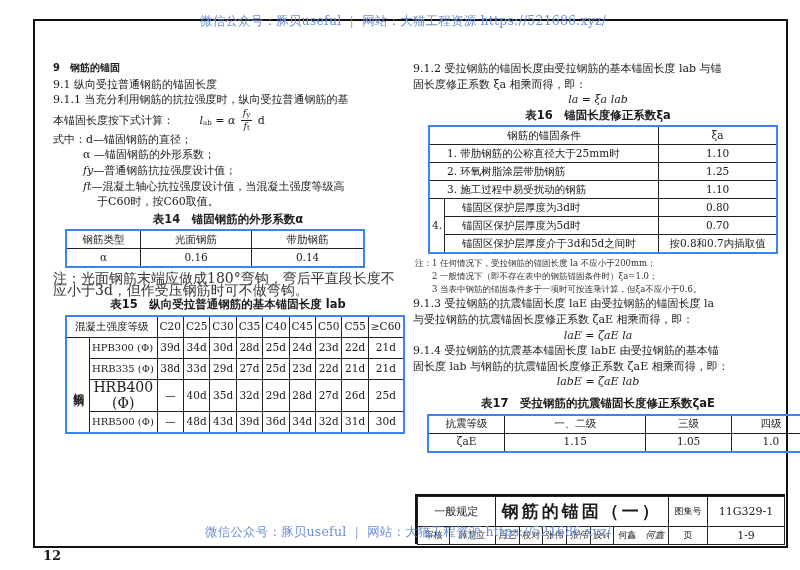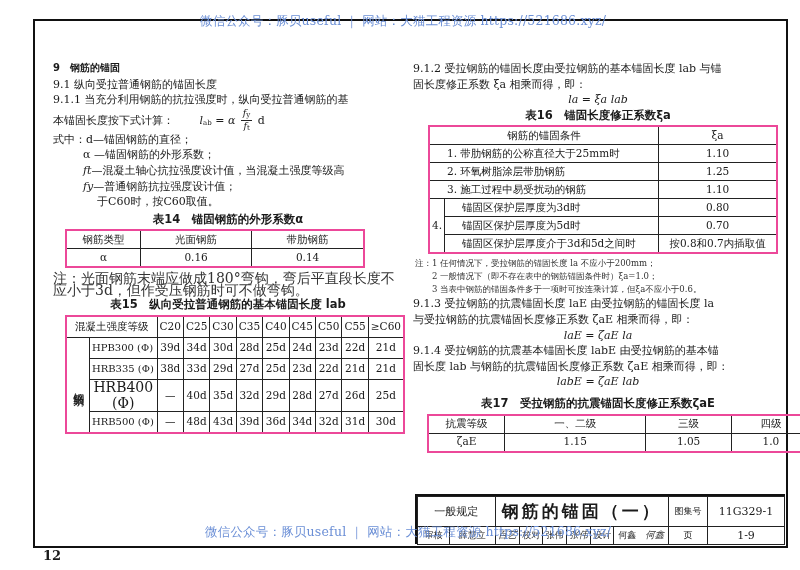--- a/index.html
+++ b/index.html
@@ -22,21 +22,21 @@
   .ind3 { padding-left:44px; }
   .formula { text-align:center; font-style:italic; font-size:11px; }
   .formula-inline { display:inline-block; margin-left:22px; font-style:italic; vertical-align:middle; }
   .frac { display:inline-flex; flex-direction:column; align-items:center; vertical-align:middle; font-size:9.5px; line-height:10px; margin:0 2px; }
   .frac .num { border-bottom:1px solid #222; padding:0 2px; }
   .sub { font-size:7px; font-style:normal; vertical-align:-1px; }
 
   .tcap { font-family:"DejaVu Sans","Liberation Sans",sans-serif; font-weight:bold; font-size:11.5px; text-align:center; margin:2px 0 2px 0; }
   table { border-collapse:collapse; font-size:10.5px; }
   td, th { border:1px solid #222; font-weight:normal; text-align:center; padding:0 2px; height:17px; }
-  table.outer { border:2px solid #ec4899; }
+  table.outer { border:2px solid #3b82f6; }
 
   .t14 { width:300px; margin-left:12px; }
   .t15 { width:340px; margin-left:12px; }
   .t15 td { height:20px; }
   .t16 { width:350px; margin-left:15px; }
   .t16 td.left { text-align:left; padding-left:17px; }
   .t17 { width:385px; margin-left:14px; }
 
   .note { font-size:14px; line-height:12px; color:#333; }
   .note-r { font-size:8.5px; line-height:13px; color:#333; padding-left:2px; }
@@ -64,22 +64,22 @@
     <span>本锚固长度按下式计算：</span>
     <span class="formula-inline">
       <span>l</span><span class="sub">ab</span><span> = α </span><span class="frac">
           <span class="num"><span>f</span><span class="sub">y</span></span>
           <span><span>f</span><span class="sub">t</span></span>
         </span><span style="font-style:normal;"> d</span>
     </span>
   </p>
   <p class="p">式中：d—锚固钢筋的直径；</p>
   <p class="p ind2">α —锚固钢筋的外形系数；</p>
+  <p class="p ind2"><i>fy</i><span>—普通钢筋抗拉强度设计值；</span></p>
   <p class="p ind2"><i>ft</i><span>—混凝土轴心抗拉强度设计值，当混凝土强度等级高</span></p>
-  <p class="p ind2"><i>fy</i><span>—普通钢筋抗拉强度设计值；</span></p>
   <p class="p ind3">于C60时，按C60取值。</p>
 
   <div class="tcap">表14　锚固钢筋的外形系数α</div>
   <table class="outer t14">
     <tbody>
         <tr>
       <td style="width:25%">钢筋类型</td>
       <td>光面钢筋</td>
       <td>带肋钢筋</td>
     </tr>

